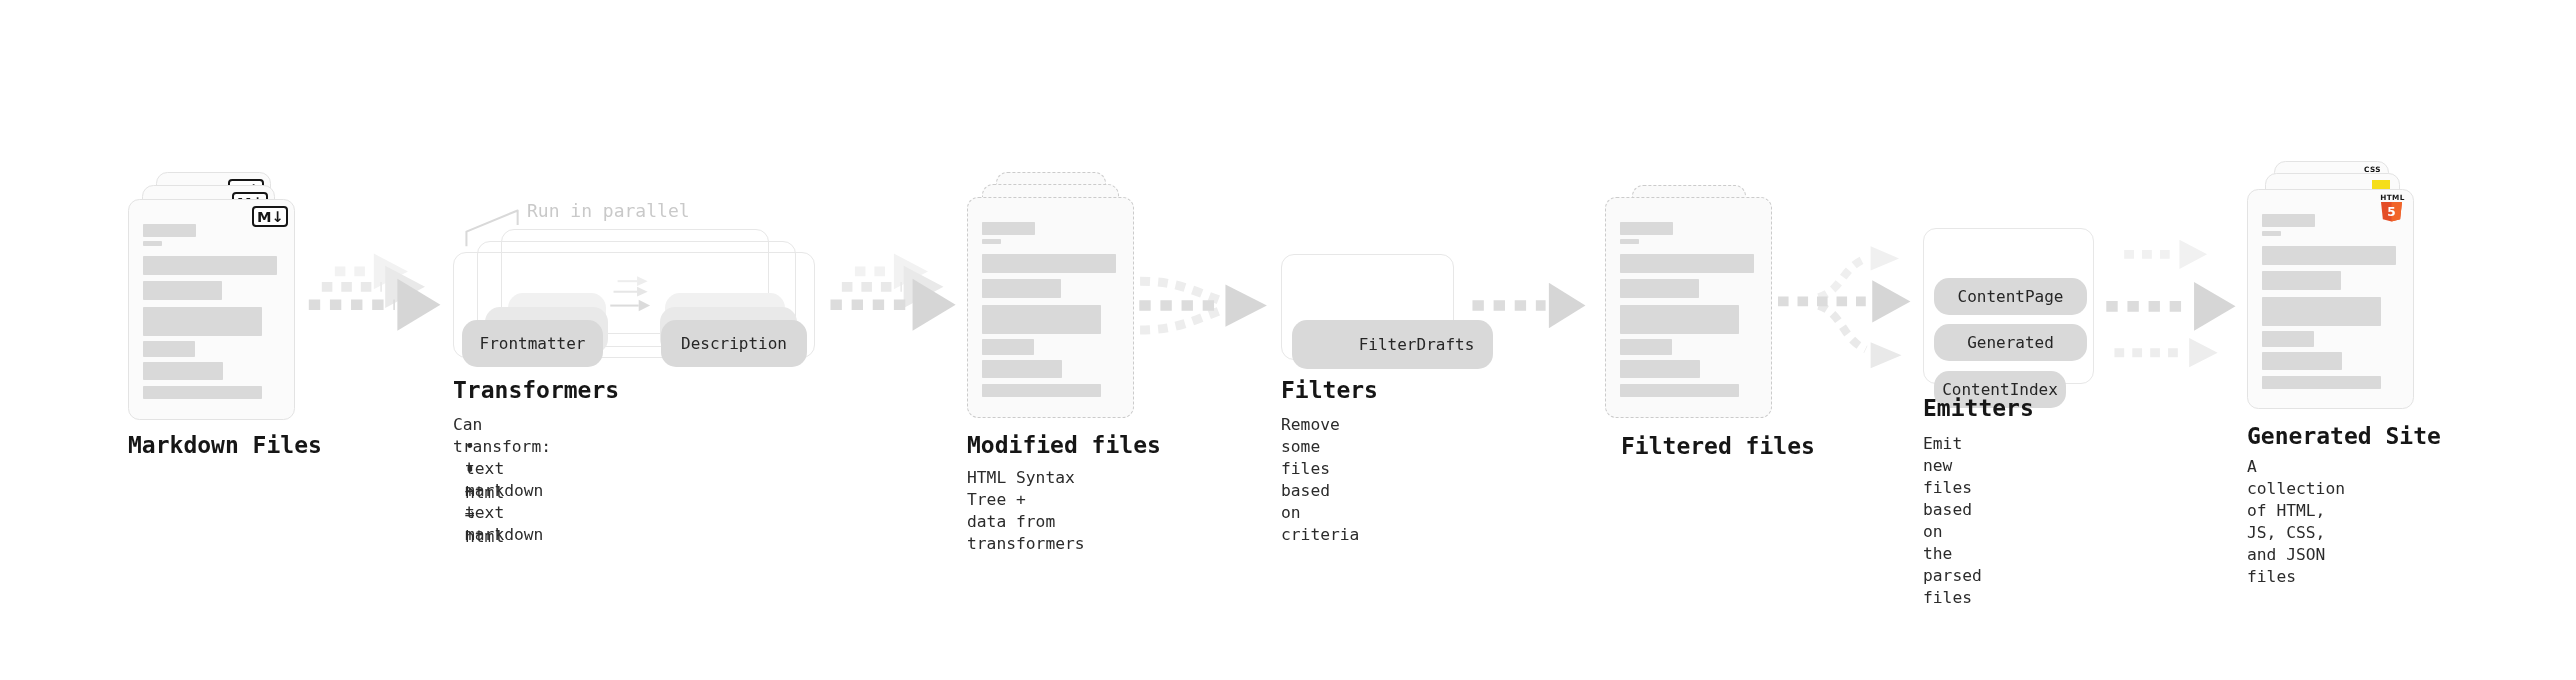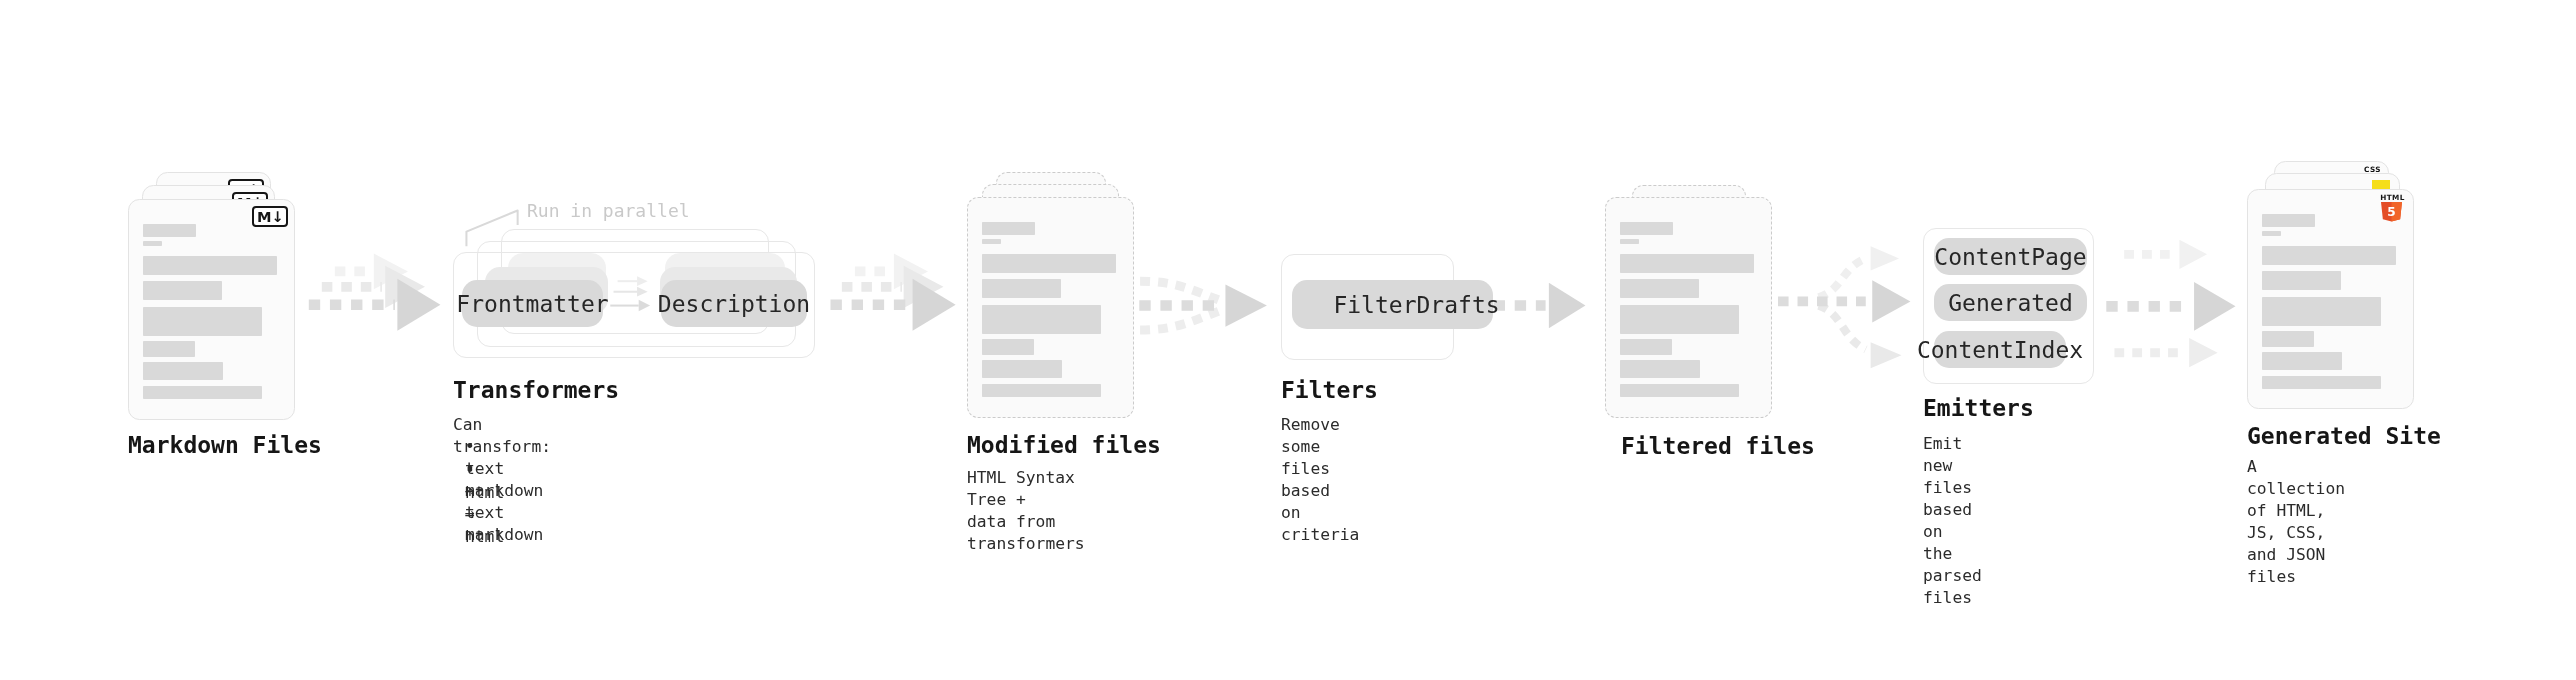--- a/index.html
+++ b/index.html
@@ -25,21 +25,21 @@
   .md-badge{
     position:absolute;top:5.7px;right:5.7px;width:36px;height:21px;
     border:2.4px solid #161616;border-radius:4.1px;background:#ffffff;
     display:flex;align-items:center;justify-content:center;
     font-family:"DejaVu Sans","Liberation Sans",sans-serif;font-weight:bold;font-size:14.6px;color:#161616;
     box-sizing:border-box;
   }
   .pill{
     position:absolute;background:#d9d9d9;border-radius:15px;
     display:flex;align-items:center;justify-content:center;
-    font-size:23px;color:#262626;
+    font-size:16px;color:#262626;margin-top:40px;
   }
   .pill.echo1{background:#e9e9e9;}
   .pill.echo2{background:#f1f1f1;}
   .stack-label,.stage-title{position:absolute;font-size:23px;font-weight:600;color:#161616;white-space:nowrap;}
   .body-text{position:absolute;font-size:16.3px;line-height:22px;color:#2b2b2b;white-space:pre-line;}
   .note{position:absolute;font-size:18px;color:#c9c9c9;white-space:nowrap;}
   .css-badge{position:absolute;top:4.1px;right:6.5px;width:18px;text-align:center;margin-left:43px;}
   .css-badge .css-txt{font-family:"DejaVu Sans","Liberation Sans",sans-serif;font-weight:bold;font-size:7.3px;line-height:7.3px;color:#111111;letter-spacing:0.4px;}
   .css-badge .css-bar{width:18px;height:3.3px;background:#2962f0;margin-top:0.8px;}
   .js-badge{position:absolute;top:5.7px;right:9px;width:18px;height:16.3px;background:#f5de19;}

